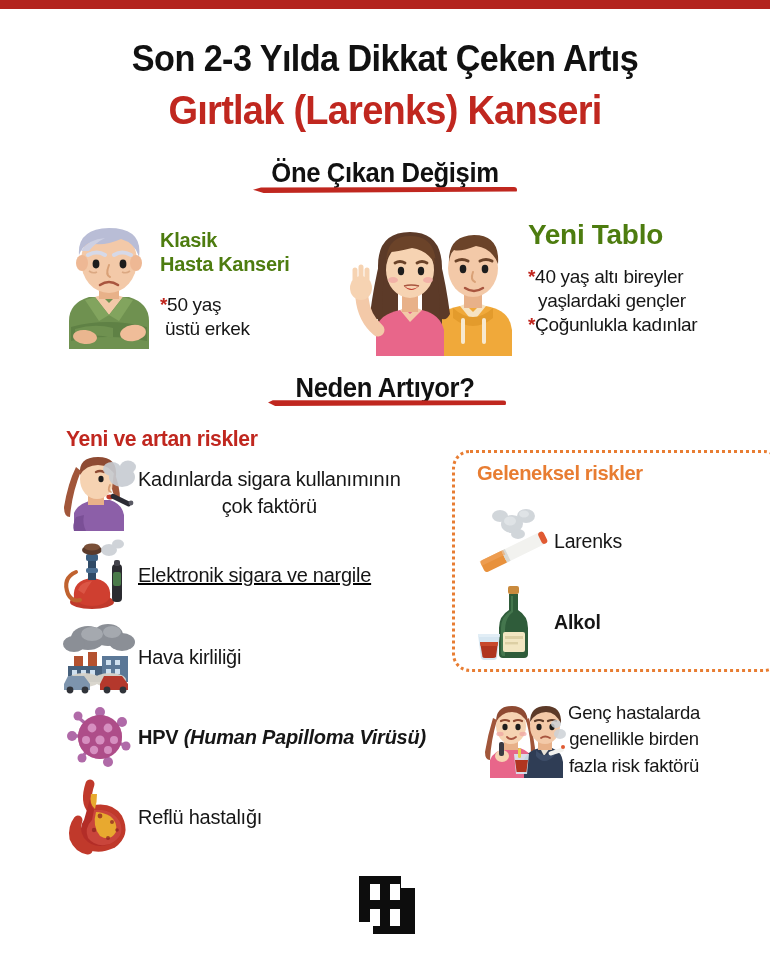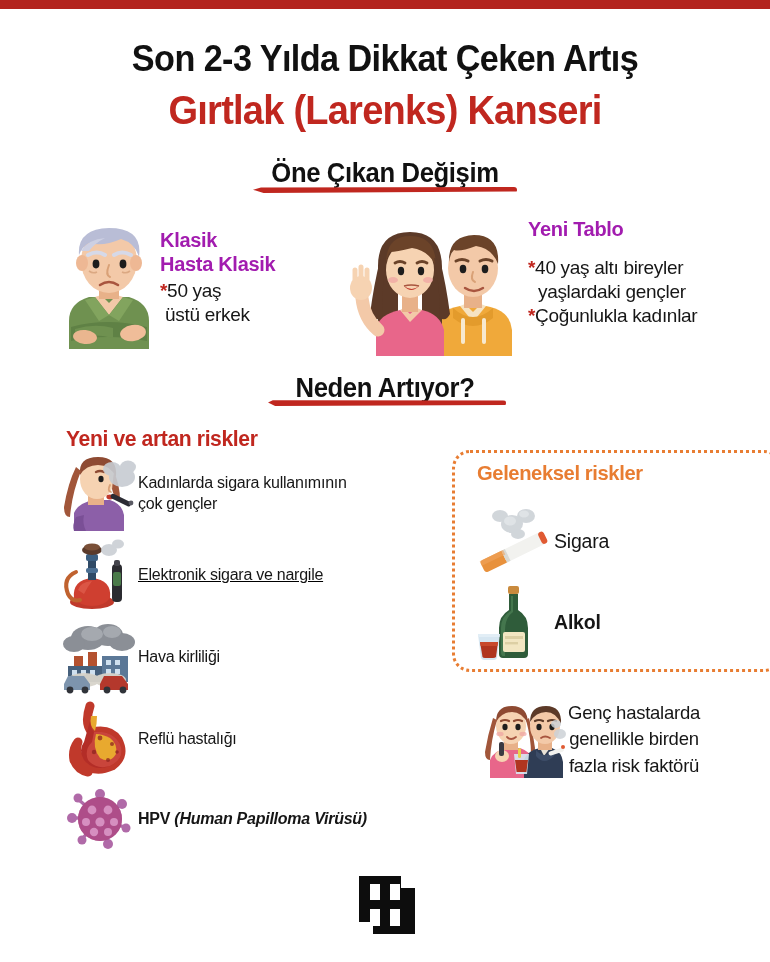--- a/index.html
+++ b/index.html
@@ -42,34 +42,34 @@
   .brush.b1{left:253px;top:187px;width:264px;
     clip-path:polygon(0 45%,3% 10%,100% 0,100% 75%,4% 100%);}
   .brush.b2{left:268px;top:400px;width:238px;
     clip-path:polygon(0 40%,2% 5%,100% 10%,100% 85%,3% 100%);}
 
   
   .profile-left{position:absolute;left:55px;top:215px;width:330px;height:140px;}
   .profile-right{position:absolute;left:352px;top:212px;width:418px;height:150px;}
 
   .prof-text{position:absolute;}
-  .prof-title{font-size:20px;font-weight:bold;color:#a21caf;line-height:1.18;letter-spacing:-0.3px;}
+  .prof-title{font-size:20px;font-weight:bold;color:#4d7c0f;line-height:1.18;letter-spacing:-0.3px;}
   .prof-line{font-size:19px;color:#161616;line-height:1.27;letter-spacing:-0.3px;white-space:pre;}
   .prof-line .ast{color:#c0271f;font-weight:bold;}
 
   
   .risk-head{
     position:absolute;left:66px;top:426px;
     font-size:22px;font-weight:bold;color:#c0271f;letter-spacing:-0.4px;
     transform:scaleX(0.96);transform-origin:left top;
   }
   .risk-list{position:absolute;left:62px;top:452px;width:390px;}
   .risk-item{position:relative;display:flex;align-items:center;}
   .risk-ico{width:76px;flex:0 0 76px;height:100%;display:flex;align-items:center;justify-content:center;}
-  .risk-txt{font-size:16px;color:#161616;line-height:1.34;letter-spacing:-0.25px;}
+  .risk-txt{font-size:20px;color:#161616;line-height:1.34;letter-spacing:-0.25px;text-align:center;}
   .risk-txt .it{font-style:italic;font-weight:bold;}
   .risk-txt .bd{font-weight:bold;}
 
   
   .trad-panel{
     position:absolute;left:452px;top:450px;width:330px;height:222px;
     border:3px dotted #e87d32;border-radius:18px;box-sizing:border-box;
   }
   .trad-head{
     position:absolute;left:477px;top:461px;
@@ -141,22 +141,22 @@
         <path d="M34 54 Q38 57 42 55" stroke="#dba882" stroke-width="1.6" fill="none"></path>
         <path d="M67 55 Q71 57 75 54" stroke="#dba882" stroke-width="1.6" fill="none"></path>
 
         <path d="M54 48 Q50 58 55 60" stroke="#d9a177" stroke-width="2" fill="none" stroke-linecap="round"></path>
 
         <path d="M45 68 Q54 62 63 68" stroke="#a8553f" stroke-width="2.6" fill="none" stroke-linecap="round"></path>
       </svg>
     </div>
     <div class="prof-text" style="left:105px;top:14px;">
       <div class="prof-title">Klasik</div>
-      <div class="prof-title">Hasta Klasik</div>
-      <div class="prof-line" style="margin-top:3px;"><span class="ast">*</span>50 yaş</div>
+      <div class="prof-title">Hasta Kanseri</div>
+      <div class="prof-line" style="margin-top:17px;"><span class="ast">*</span>50 yaş</div>
       <div class="prof-line">&nbsp;üstü erkek</div>
     </div>
   </div>
 
   <div class="profile-right">
     <div style="position:absolute;left:0;top:10px;">
       <svg width="170" height="134" viewBox="0 0 170 134">
 
         <path d="M82 134 L82 104 Q86 88 108 84 L134 84 Q158 88 160 108 L160 134 Z" fill="#f0a93a"></path>
         <path d="M108 84 L121 100 L134 84 L129 82 L121 90 L113 82 Z" fill="#f6e3c2"></path>
@@ -192,21 +192,21 @@
         <ellipse cx="76" cy="58" rx="5" ry="3" fill="#f0a2a2" opacity="0.7"></ellipse>
         <path d="M52 64 Q59 72 67 64 Q60 70 52 64 Z" fill="#c0392b"></path>
         <path d="M52 64 Q59 62 67 64" stroke="#a8553f" stroke-width="1.6" fill="none"></path>
 
         <path d="M26 108 Q12 96 10 76" stroke="#f3c9a8" stroke-width="13" fill="none" stroke-linecap="round"></path>
         <ellipse cx="9" cy="66" rx="11" ry="12" fill="#f6d3b2"></ellipse>
         <path d="M3 58 L3 48 M9 56 L9 45 M15 58 L15 48" stroke="#f6d3b2" stroke-width="5" stroke-linecap="round"></path>
       </svg>
     </div>
     <div class="prof-text" style="left:176px;top:6px;">
-      <div class="prof-title" style="font-size:20px;">Yeni Tablo</div>
+      <div class="prof-title" style="font-size:28px;">Yeni Tablo</div>
       <div class="prof-line" style="margin-top:14px;"><span class="ast">*</span>40 yaş altı bireyler</div>
       <div class="prof-line">&nbsp;&nbsp;yaşlardaki gençler</div>
       <div class="prof-line"><span class="ast">*</span>Çoğunlukla kadınlar</div>
     </div>
   </div>
 
   <div class="section-head sh2">Neden Artıyor?</div>
   <div class="brush b2"></div>
 
   <div class="risk-head">Yeni ve artan riskler</div>
@@ -231,21 +231,21 @@
           <circle cx="67" cy="48" r="2.4" fill="#5a5a64"></circle>
           <g fill="#c7ccd2" opacity="0.9">
             <ellipse cx="58" cy="22" rx="13" ry="10"></ellipse>
             <ellipse cx="48" cy="14" rx="9" ry="7"></ellipse>
             <ellipse cx="64" cy="12" rx="8" ry="6.5"></ellipse>
           </g>
         </svg>
       </div>
       <div class="risk-txt">
         <div>Kadınlarda sigara kullanımının</div>
-        <div>çok gençler</div>
+        <div>çok faktörü</div>
       </div>
     </div>
 
     <div class="risk-item" style="height:82px;text-decoration:underline;">
       <div class="risk-ico">
         <svg width="72" height="74" viewBox="0 0 72 74">
           <ellipse cx="28" cy="64" rx="22" ry="7" fill="#c0392b"></ellipse>
           <path d="M10 60 Q8 42 28 40 Q48 42 46 60 Q40 68 28 68 Q16 68 10 60 Z" fill="#cf3f30"></path>
           <path d="M14 52 Q16 44 28 43 Q24 48 20 56 Z" fill="#e0604f" opacity="0.7"></path>
           <rect x="24" y="22" width="8" height="20" fill="#2f4a66"></rect>
@@ -300,80 +300,80 @@
           <circle cx="8" cy="68" r="3.4" fill="#303339"></circle>
             <circle cx="23" cy="68" r="3.4" fill="#303339"></circle>
           <path d="M38 62 L42 54 L60 54 L66 62 L66 68 L38 68 Z" fill="#b4382c"></path>
           <circle cx="45" cy="68" r="3.4" fill="#303339"></circle>
             <circle cx="61" cy="68" r="3.4" fill="#303339"></circle>
         </svg>
       </div>
       <div class="risk-txt">Hava kirliliği</div>
     </div>
 
+    <div class="risk-item" style="height:78px;">
+      <div class="risk-ico">
+        <svg width="72" height="70" viewBox="0 0 72 70">
+          <g fill="#b06aa8">
+            <circle cx="36" cy="10" r="5"></circle>
+              <circle cx="58" cy="20" r="5"></circle>
+            <circle cx="62" cy="44" r="4.5"></circle>
+              <circle cx="44" cy="60" r="5"></circle>
+            <circle cx="18" cy="56" r="4.5"></circle>
+              <circle cx="8" cy="34" r="5"></circle>
+            <circle cx="14" cy="14" r="4.5"></circle>
+          </g>
+          <g stroke="#b06aa8" stroke-width="3.4">
+            <line x1="36" y1="34" x2="36" y2="12"></line>
+              <line x1="36" y1="34" x2="56" y2="21"></line>
+            <line x1="36" y1="34" x2="60" y2="43"></line>
+              <line x1="36" y1="34" x2="44" y2="58"></line>
+            <line x1="36" y1="34" x2="19" y2="54"></line>
+              <line x1="36" y1="34" x2="10" y2="34"></line>
+            <line x1="36" y1="34" x2="15" y2="16"></line>
+          </g>
+          <circle cx="36" cy="35" r="22" fill="#a33f7f"></circle>
+          <circle cx="36" cy="35" r="22" fill="#b6578f" opacity="0.6"></circle>
+          <g fill="#d68fc0">
+            <circle cx="28" cy="26" r="4.4"></circle>
+              <circle cx="44" cy="26" r="4.4"></circle>
+            <circle cx="22" cy="38" r="4"></circle>
+              <circle cx="36" cy="38" r="4.6"></circle>
+            <circle cx="50" cy="38" r="4"></circle>
+              <circle cx="30" cy="48" r="4.2"></circle>
+            <circle cx="44" cy="48" r="4"></circle>
+          </g>
+        </svg>
+      </div>
+      <div class="risk-txt">
+        <span class="bd">HPV</span>
+        <span class="it">(Human Papilloma Virüsü)</span>
+      </div>
+    </div>
+
     <div class="risk-item" style="height:82px;">
       <div class="risk-ico">
         <svg width="72" height="70" viewBox="0 0 72 70">
           <path d="M26 2 Q20 20 28 28 Q46 24 54 36 Q62 52 48 62 Q30 70 18 58 Q10 48 14 38 Q8 46 10 56 Q14 66 24 68" fill="none" stroke="#c0392b" stroke-width="9" stroke-linecap="round" stroke-linejoin="round"></path>
           <path d="M28 10 Q24 22 30 28 Q48 26 56 40 Q62 54 46 62 Q30 68 20 56 Q14 46 20 38 Z" fill="#b32d27"></path>
           <path d="M30 28 Q48 26 56 40 Q62 54 46 62 Q32 66 24 56 Q20 46 28 38 Z" fill="#c9453b"></path>
           <path d="M32 30 Q28 44 36 54 Q46 60 52 50 Q54 40 46 34 Q38 30 32 30 Z" fill="#e8a92f"></path>
           <path d="M27 12 Q25 22 31 27 Q33 20 33 12 Z" fill="#e8a92f"></path>
           <g fill="#8f2420" opacity="0.75">
             <circle cx="36" cy="34" r="2.4"></circle>
               <circle cx="48" cy="40" r="2"></circle>
             <circle cx="30" cy="48" r="2.2"></circle>
               <circle cx="44" cy="56" r="2"></circle>
             <circle cx="53" cy="48" r="1.8"></circle>
           </g>
         </svg>
       </div>
       <div class="risk-txt">Reflü hastalığı</div>
     </div>
 
-    <div class="risk-item" style="height:78px;">
-      <div class="risk-ico">
-        <svg width="72" height="70" viewBox="0 0 72 70">
-          <g fill="#b06aa8">
-            <circle cx="36" cy="10" r="5"></circle>
-              <circle cx="58" cy="20" r="5"></circle>
-            <circle cx="62" cy="44" r="4.5"></circle>
-              <circle cx="44" cy="60" r="5"></circle>
-            <circle cx="18" cy="56" r="4.5"></circle>
-              <circle cx="8" cy="34" r="5"></circle>
-            <circle cx="14" cy="14" r="4.5"></circle>
-          </g>
-          <g stroke="#b06aa8" stroke-width="3.4">
-            <line x1="36" y1="34" x2="36" y2="12"></line>
-              <line x1="36" y1="34" x2="56" y2="21"></line>
-            <line x1="36" y1="34" x2="60" y2="43"></line>
-              <line x1="36" y1="34" x2="44" y2="58"></line>
-            <line x1="36" y1="34" x2="19" y2="54"></line>
-              <line x1="36" y1="34" x2="10" y2="34"></line>
-            <line x1="36" y1="34" x2="15" y2="16"></line>
-          </g>
-          <circle cx="36" cy="35" r="22" fill="#a33f7f"></circle>
-          <circle cx="36" cy="35" r="22" fill="#b6578f" opacity="0.6"></circle>
-          <g fill="#d68fc0">
-            <circle cx="28" cy="26" r="4.4"></circle>
-              <circle cx="44" cy="26" r="4.4"></circle>
-            <circle cx="22" cy="38" r="4"></circle>
-              <circle cx="36" cy="38" r="4.6"></circle>
-            <circle cx="50" cy="38" r="4"></circle>
-              <circle cx="30" cy="48" r="4.2"></circle>
-            <circle cx="44" cy="48" r="4"></circle>
-          </g>
-        </svg>
-      </div>
-      <div class="risk-txt">
-        <span class="bd">HPV</span>
-        <span class="it">(Human Papilloma Virüsü)</span>
-      </div>
-    </div>
-
   </div>
 
   <div class="trad-panel"></div>
   <div class="trad-head">Geleneksel riskler</div>
 
   <div class="trad-list">
     <div class="trad-item" style="height:82px;">
       <div class="trad-ico">
         <svg width="80" height="70" viewBox="0 0 80 70">
           <g transform="rotate(-26 40 44)">
@@ -388,21 +388,21 @@
             <ellipse cx="54" cy="10" rx="9" ry="7"></ellipse>
             <ellipse cx="28" cy="10" rx="8" ry="6"></ellipse>
             <ellipse cx="46" cy="28" rx="7" ry="5"></ellipse>
           </g>
           <g fill="#e3e7ea" opacity="0.8">
             <ellipse cx="38" cy="15" rx="6" ry="4.5"></ellipse>
             <ellipse cx="52" cy="8" rx="5" ry="3.5"></ellipse>
           </g>
         </svg>
       </div>
-      <div class="trad-txt">Sigara</div>
+      <div class="trad-txt">Larenks</div>
     </div>
 
     <div class="trad-item" style="height:80px;font-weight:bold;">
       <div class="trad-ico">
         <svg width="80" height="76" viewBox="0 0 80 76">
           <rect x="36" y="2" width="11" height="8" rx="2" fill="#c98a3d"></rect>
           <path d="M37 10 L46 10 L46 26 Q56 32 56 44 L56 70 Q56 74 52 74 L31 74 Q27 74 27 70 L27 44 Q27 32 37 26 Z" fill="#2f5c3a"></path>
           <path d="M39 12 L41 12 L41 28 Q33 34 33 46 L33 72 L31 72 Q29 72 29 68 L29 44 Q29 32 39 27 Z" fill="#4a7d52" opacity="0.8"></path>
           <rect x="31" y="48" width="22" height="20" rx="2" fill="#f2e6c2"></rect>
           <rect x="33" y="52" width="18" height="3" fill="#dccfa4"></rect>

